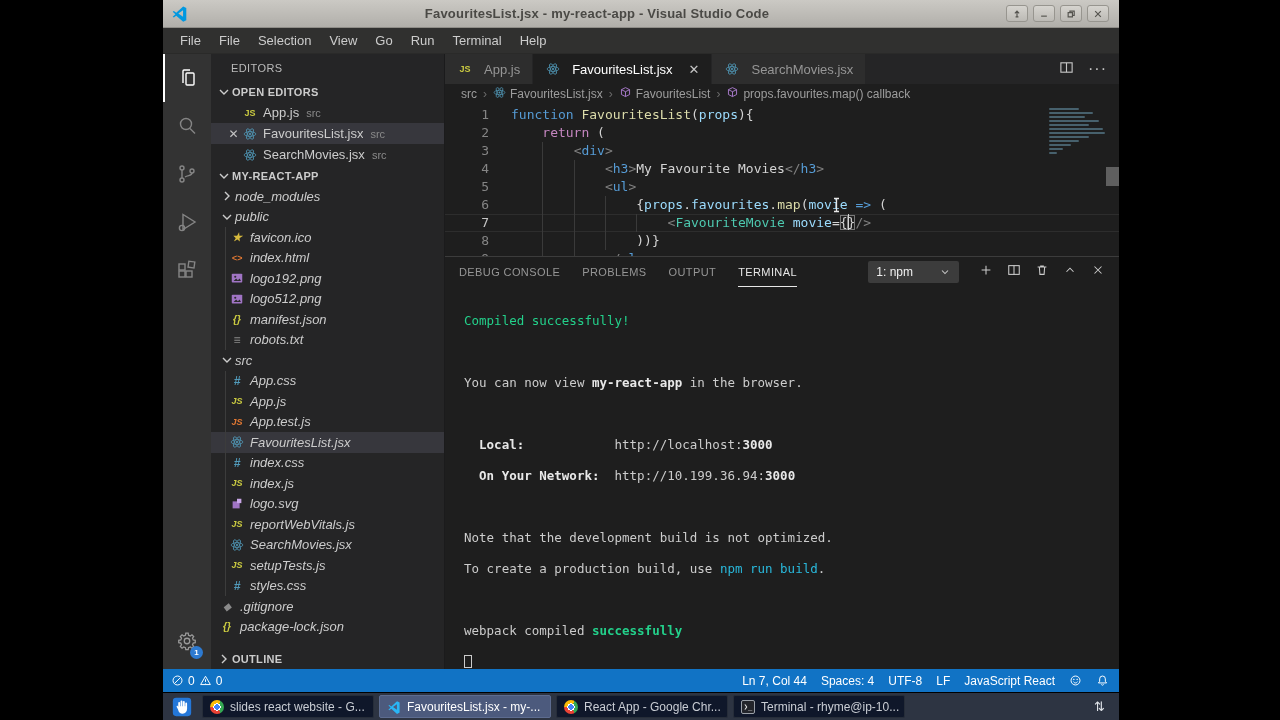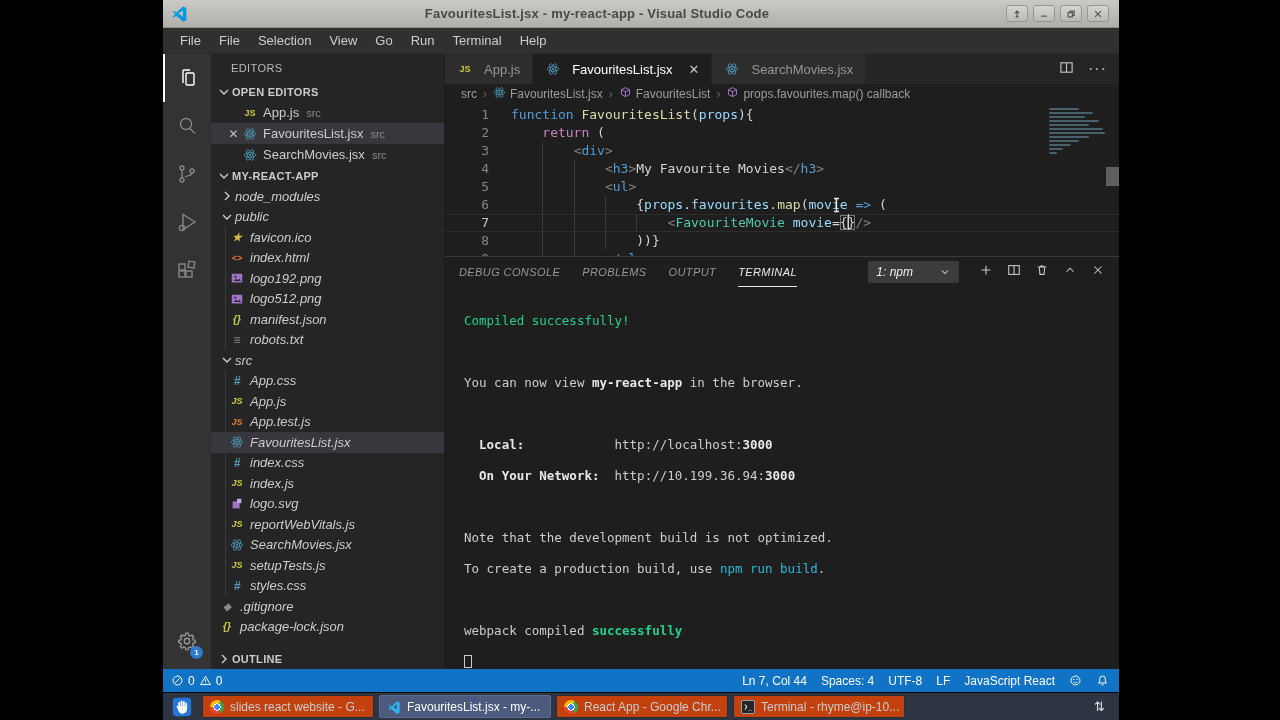--- a/index.html
+++ b/index.html
@@ -78,21 +78,21 @@
   .tk.cp{color:#4ec9b0}.tk.tg{color:#569cd6}.tk.pu{color:#808080}.tk.pl{color:#d4d4d4}
   .tk.bk{color:#d4d4d4;box-shadow:inset 0 0 0 1px #777;}
   .caret{position:absolute;left:calc(66px + 43ch);top:110px;width:1.5px;height:16px;background:#d4d4d4;}
   .ibeam{position:absolute;left:calc(66px + 41ch);top:93px;}
   .minimap{position:absolute;right:16px;top:2px;width:58px;}
   .mm{height:2px;margin:2px 4px;background:#47616d;border-radius:1px;}
   .vscroll{position:absolute;right:0;top:63px;width:13px;height:19px;background:rgba(150,150,150,.55);}
 
   
   .panel{flex:0 0 236px;display:flex;flex-direction:column;background:#1e1e1e;border-top:1px solid #3c3c3c;}
-  .panel-bar{height:30px;flex:0 0 30px;display:flex;align-items:center;padding:0 14px;gap:22px;font-style:italic;}
+  .panel-bar{height:30px;flex:0 0 30px;display:flex;align-items:center;padding:0 14px;gap:22px;}
   .ptab{font-size:11px;letter-spacing:.4px;color:#969696;height:100%;display:flex;align-items:center;}
   .ptab.active{color:#e7e7e7;border-bottom:1px solid #e7e7e7;}
   .panel-actions{margin-left:auto;display:flex;align-items:center;gap:14px;}
   .pa-ico svg{width:14px;height:14px;stroke:#cccccc;fill:none;stroke-width:1.2;}
   .term-select{background:#3c3c3c;color:#f0f0f0;font-size:12px;height:22px;display:flex;align-items:center;padding:0 8px;gap:26px;border-radius:2px;margin-right:6px;}
   .term-select svg{width:12px;height:12px;stroke:#ccc;fill:none;stroke-width:1.4;}
   .terminal{flex:1;padding:10px 0 0 19px;font-family:"DejaVu Sans Mono",monospace;font-size:12.5px;line-height:15px;white-space:pre;overflow:hidden;}
   .tl{height:15px;margin-top:16px;}
   .t-pl{color:#cccccc}.t-green{color:#23d18b}.t-greenb{color:#23d18b;font-weight:bold}
   .t-bold{color:#e8e8e8;font-weight:bold}.t-cyan{color:#29b8db}
@@ -103,21 +103,21 @@
   .sb-left,.sb-right{display:flex;align-items:center;gap:6px;}
   .sb-right{margin-left:auto;gap:14px;}
   .sb-item{display:flex;align-items:center;gap:4px;}
   .sb-item svg{width:13px;height:13px;stroke:#fff;fill:none;stroke-width:1.2;}
 
   
   .tb-gap{height:1px;flex:0 0 1px;background:#000;}
   .taskbar{height:27px;flex:0 0 27px;background:#2d3442;display:flex;align-items:center;padding:0 4px;gap:5px;}
   .start-btn{width:30px;height:23px;display:flex;align-items:center;justify-content:center;border-radius:3px;}
   .start-btn svg{width:20px;height:20px;}
-  .task-btn{width:172px;height:23px;display:flex;align-items:center;gap:6px;padding:0 7px;border-radius:2px;background:#c2410c;color:#c9cdd4;font-size:12px;white-space:nowrap;overflow:hidden;border:1px solid #262d39;}
+  .task-btn{width:172px;height:23px;display:flex;align-items:center;gap:6px;padding:0 7px;border-radius:2px;background:#0f172a;color:#c9cdd4;font-size:12px;white-space:nowrap;overflow:hidden;border:1px solid #262d39;}
   .task-btn.active{background:#4c5a7d;color:#ffffff;border-color:#5d6c90;}
   .chrome-ico{width:14px;height:14px;flex:0 0 14px;border-radius:50%;
     background:radial-gradient(circle at 50% 50%, #4285f4 0 27%, #ffffff 27% 38%, rgba(0,0,0,0) 38%),
     conic-gradient(from 150deg, #ea4335 0 120deg, #fbbc05 120deg 240deg, #34a853 240deg 360deg);}
   .term-ico{width:14px;height:14px;flex:0 0 14px;background:#23252b;border:1px solid #9aa0a8;border-radius:2px;color:#e8e8e8;font-size:7px;line-height:12px;text-align:center;font-family:"DejaVu Sans Mono",monospace;}
   .tray{margin-left:auto;color:#dfe3e8;font-size:13px;padding-right:10px;}
 </style>
 </head>
 <body>
 

